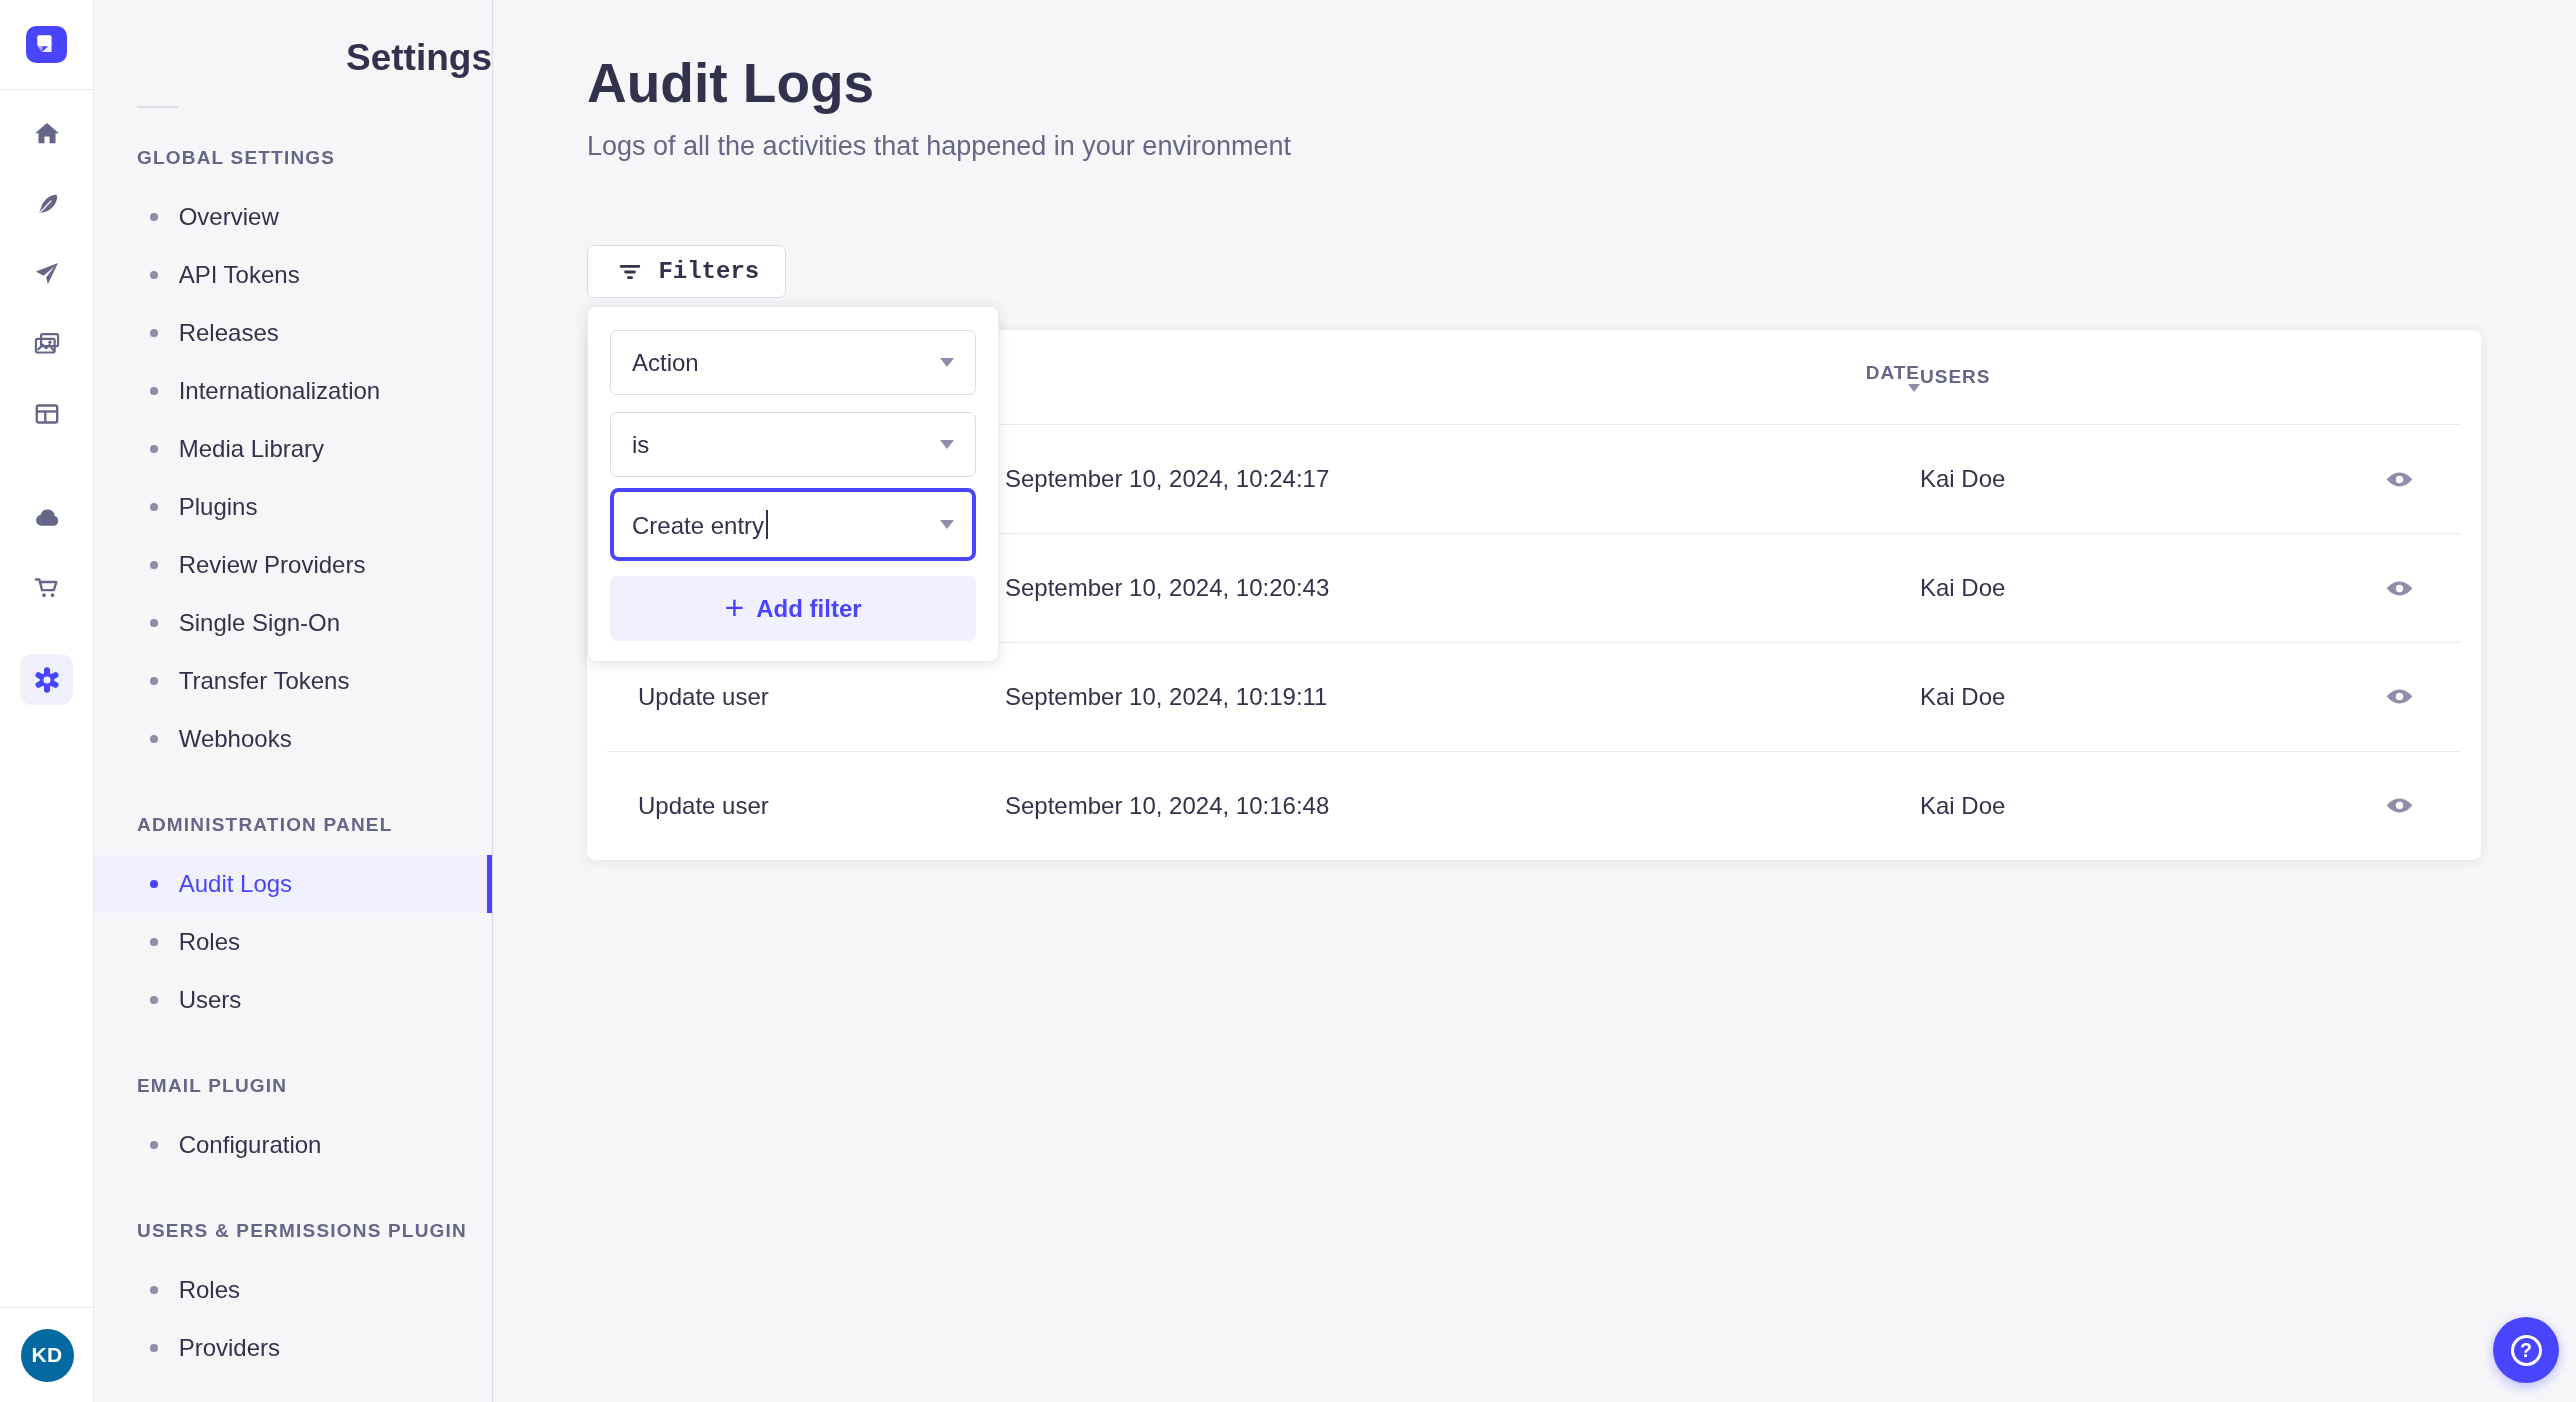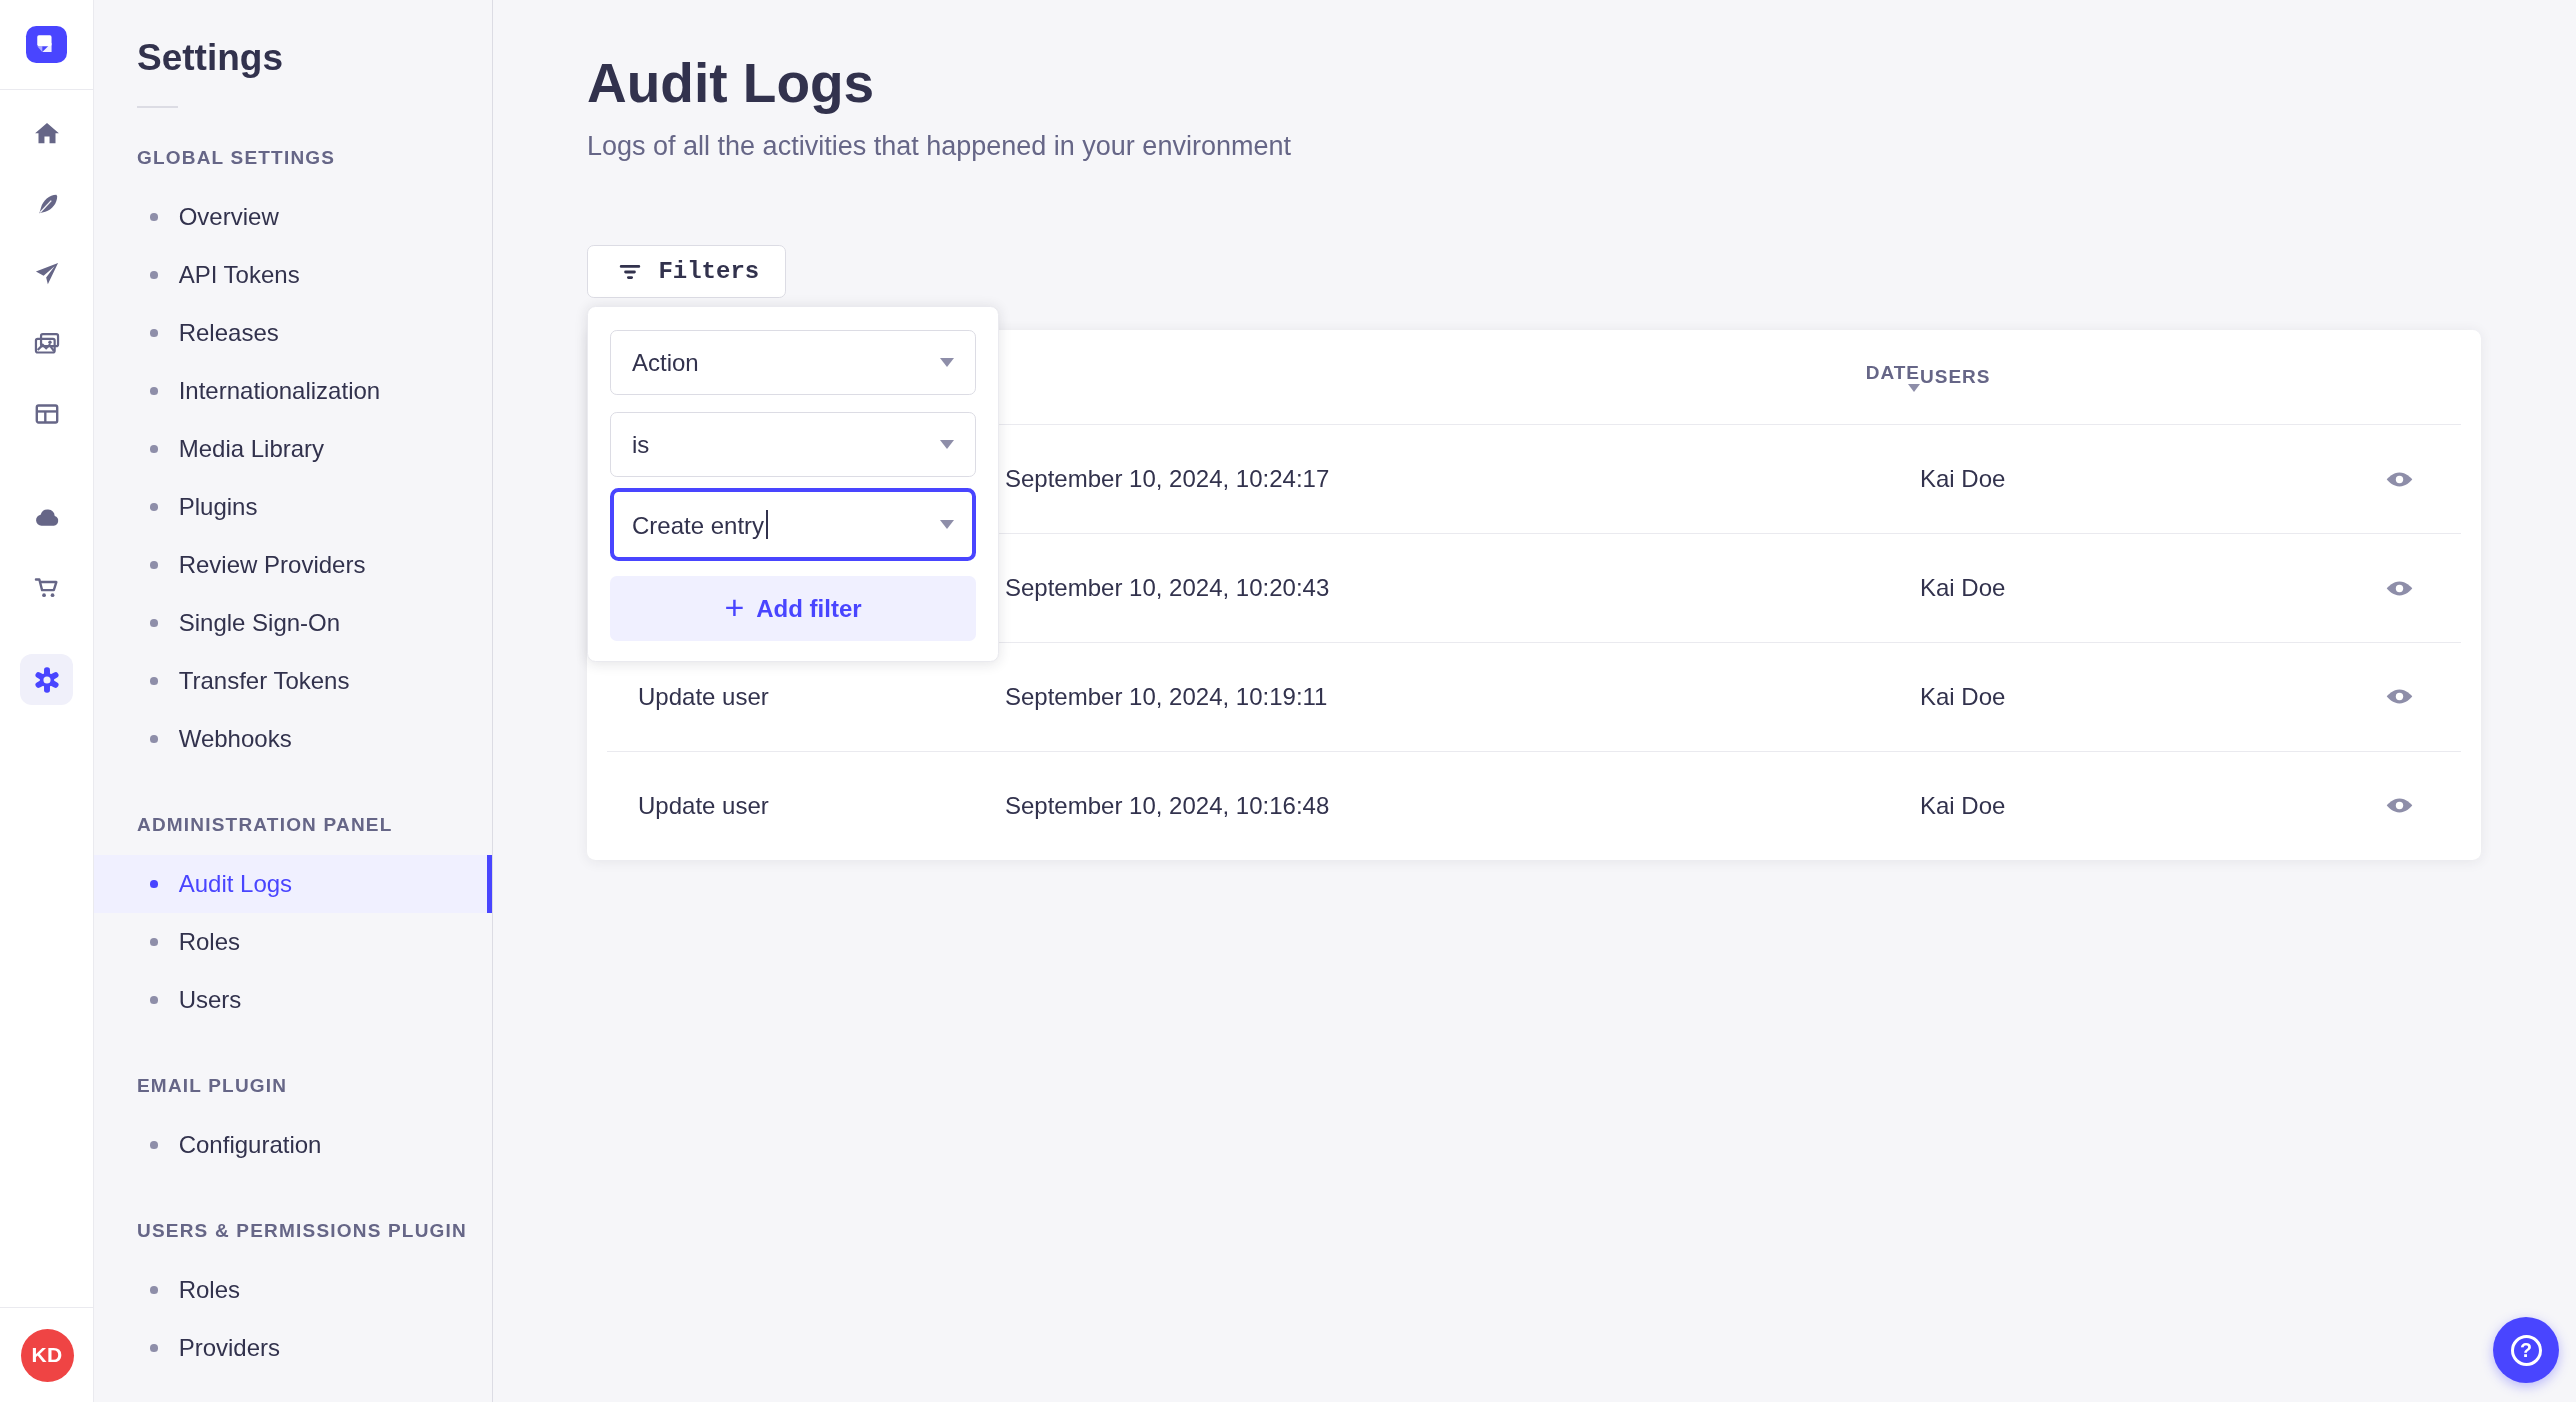--- a/index.html
+++ b/index.html
@@ -15,28 +15,28 @@
     position:relative; cursor:pointer; }
   .logo svg { position:absolute; left:0; top:0; }
   .rail-nav { margin-top:8.5px; display:flex; flex-direction:column; align-items:center; }
   .rail-slot { height:70px; width:94px; display:flex; align-items:center; justify-content:center; }
   .rail-slot.gap-top { margin-top:34px; }
   .rail-slot.gear-slot { margin-top:22px; height:70px; }
   .gear-bg { width:53px; height:51px; border-radius:12px; background:#f0f0fa;
     display:flex; align-items:center; justify-content:center; }
   .rail-bottom { position:absolute; left:0; bottom:0; width:94px; height:95px;
     border-top:0.9px solid #eaeaef; display:flex; align-items:center; justify-content:center; }
-  .avatar { width:53px; height:53px; border-radius:50%; background:#ef4444; color:#fff;
+  .avatar { width:53px; height:53px; border-radius:50%; background:#0369a1; color:#fff;
     font-size:21px; font-weight:700; display:flex; align-items:center; justify-content:center;
     letter-spacing:0.4px; cursor:pointer; }
 
   
   .settings-sidebar { position:absolute; left:94px; top:0; width:399px; height:1402px;
     background:#f6f6f9; border-right:0.9px solid #dcdce4; z-index:4; overflow:hidden; }
-  .settings-title { margin:37px 0 0 43px; font-size:37px; font-weight:700; color:#32324d; }
+  .settings-title { margin:37px 0 0 43px; font-size:37px; font-weight:700; color:#32324d;text-align:right; }
   .settings-divider { margin:27px 0 0 43px; width:41px; height:1.7px; background:#dcdce4; }
   .section-label { margin:46px 0 19px 43px; font-size:19px; font-weight:700;
     color:#666687; letter-spacing:1.2px; }
   .section-label.first { margin-top:39px; }
   .nav-item { height:58px; display:flex; align-items:center; padding-left:56px; cursor:pointer; }
   .bullet { width:7.7px; height:7.7px; border-radius:50%; background:#8e8ea9; margin-right:21px; flex:none; }
   .nav-item-label { font-size:24px; color:#32324d; }
   .nav-item.active { background:#f0f0ff; border-right:5.1px solid #4945ff; }
   .nav-item.active .bullet { background:#4945ff; }
   .nav-item.active .nav-item-label { color:#4945ff; font-weight:500; }

